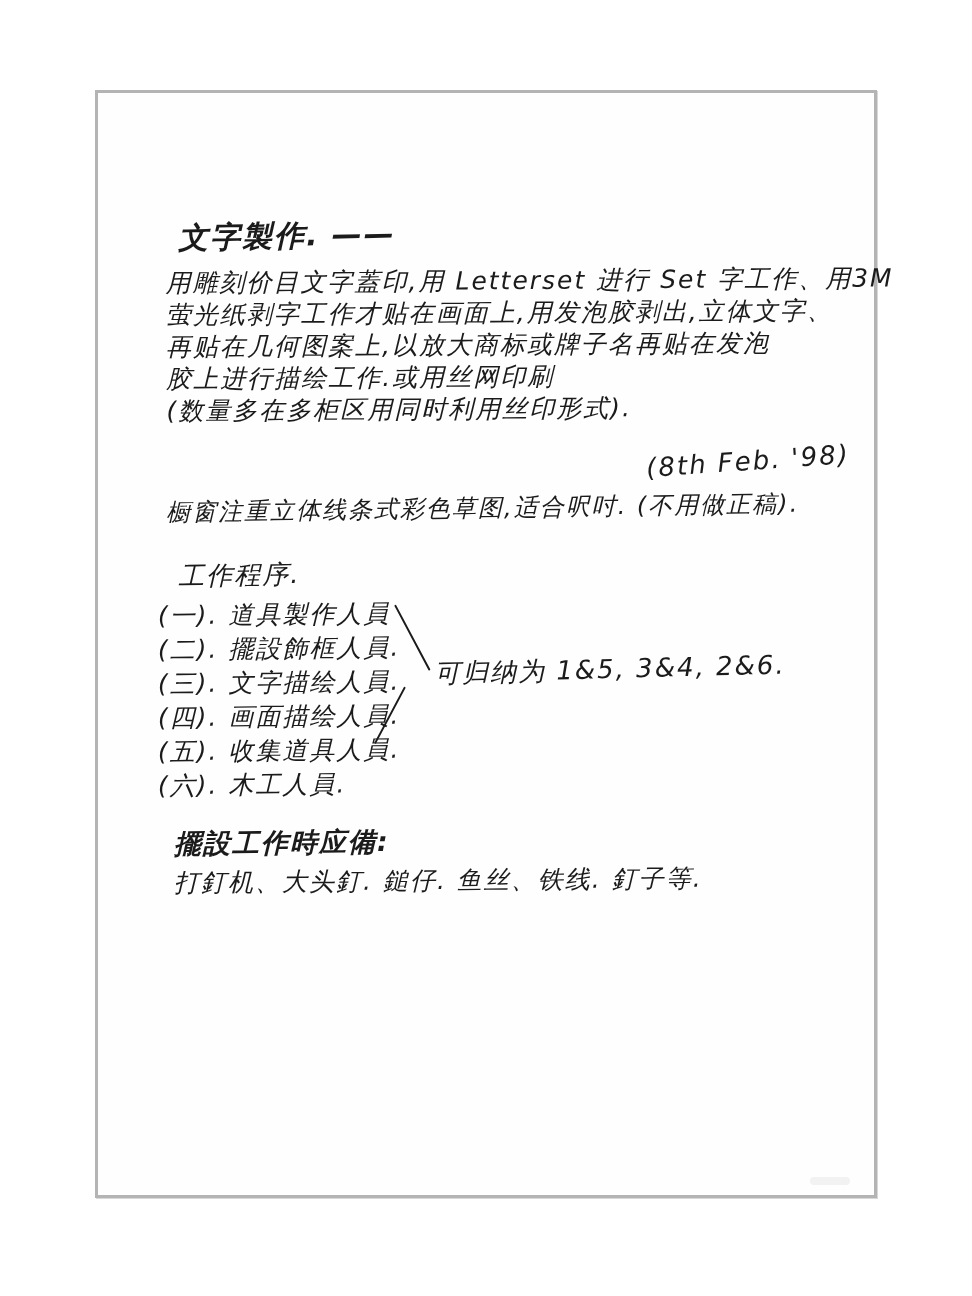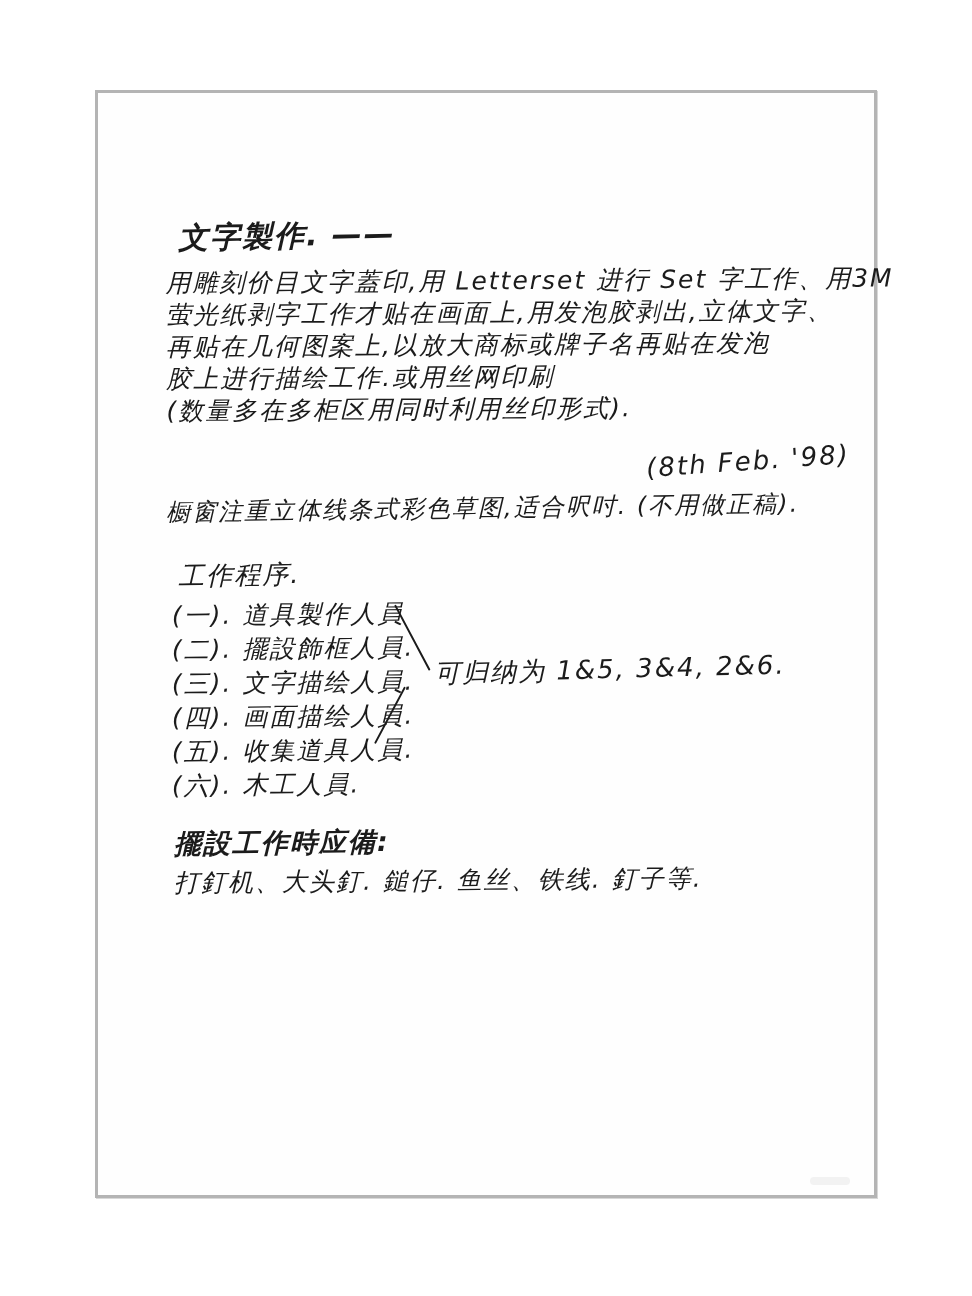--- a/index.html
+++ b/index.html
@@ -59,21 +59,21 @@
     font-size: 24px;
     transform: rotate(-0.8deg);
   }
   .proc-heading {
     left: 80px;
     top: 466px;
     font-size: 26px;
     transform: rotate(-1deg);
   }
   .proc-list {
-    left: 74px;
+    left: 60px;
     top: 506px;
     font-size: 25px;
   }
   .proc-list .item { height: 34px; transform: rotate(-0.6deg); }
   .stroke {
     position: absolute;
     width: 2px;
     background: #1b1b1b;
     border-radius: 2px;
   }

